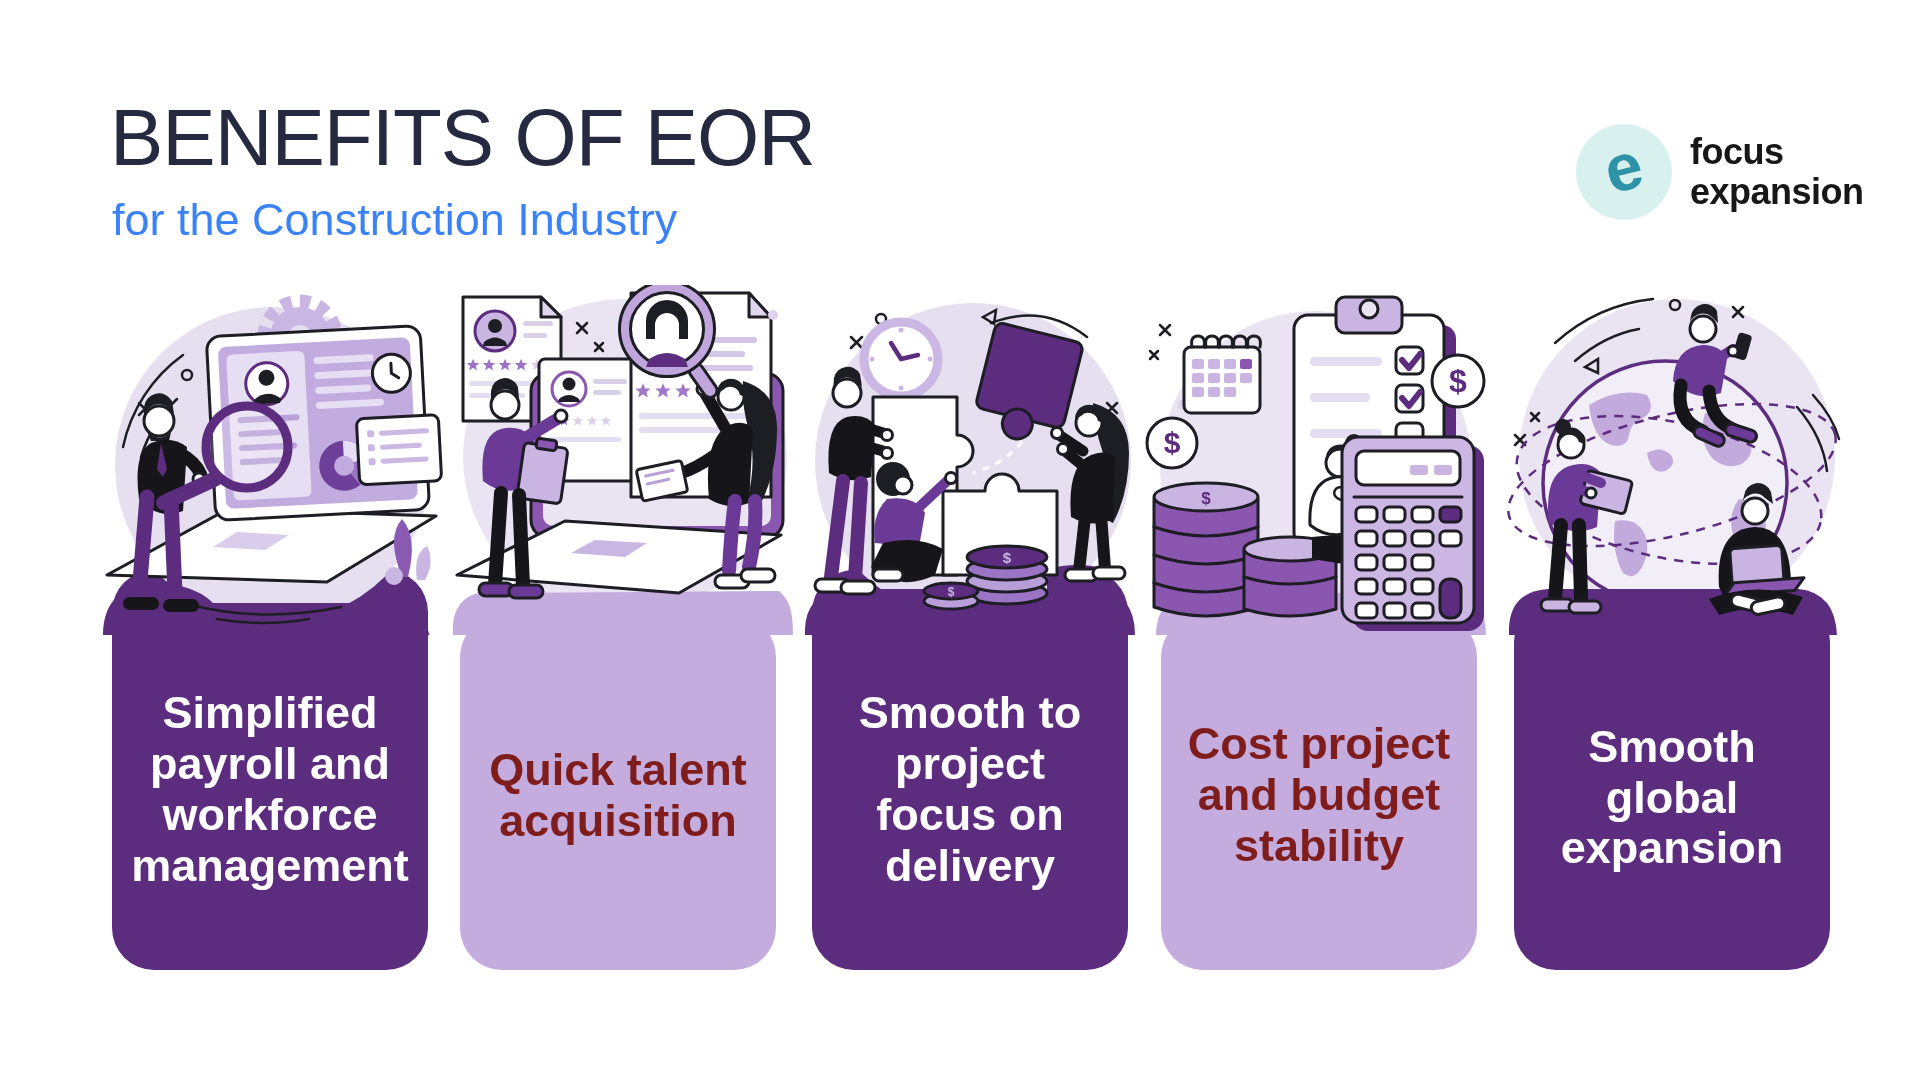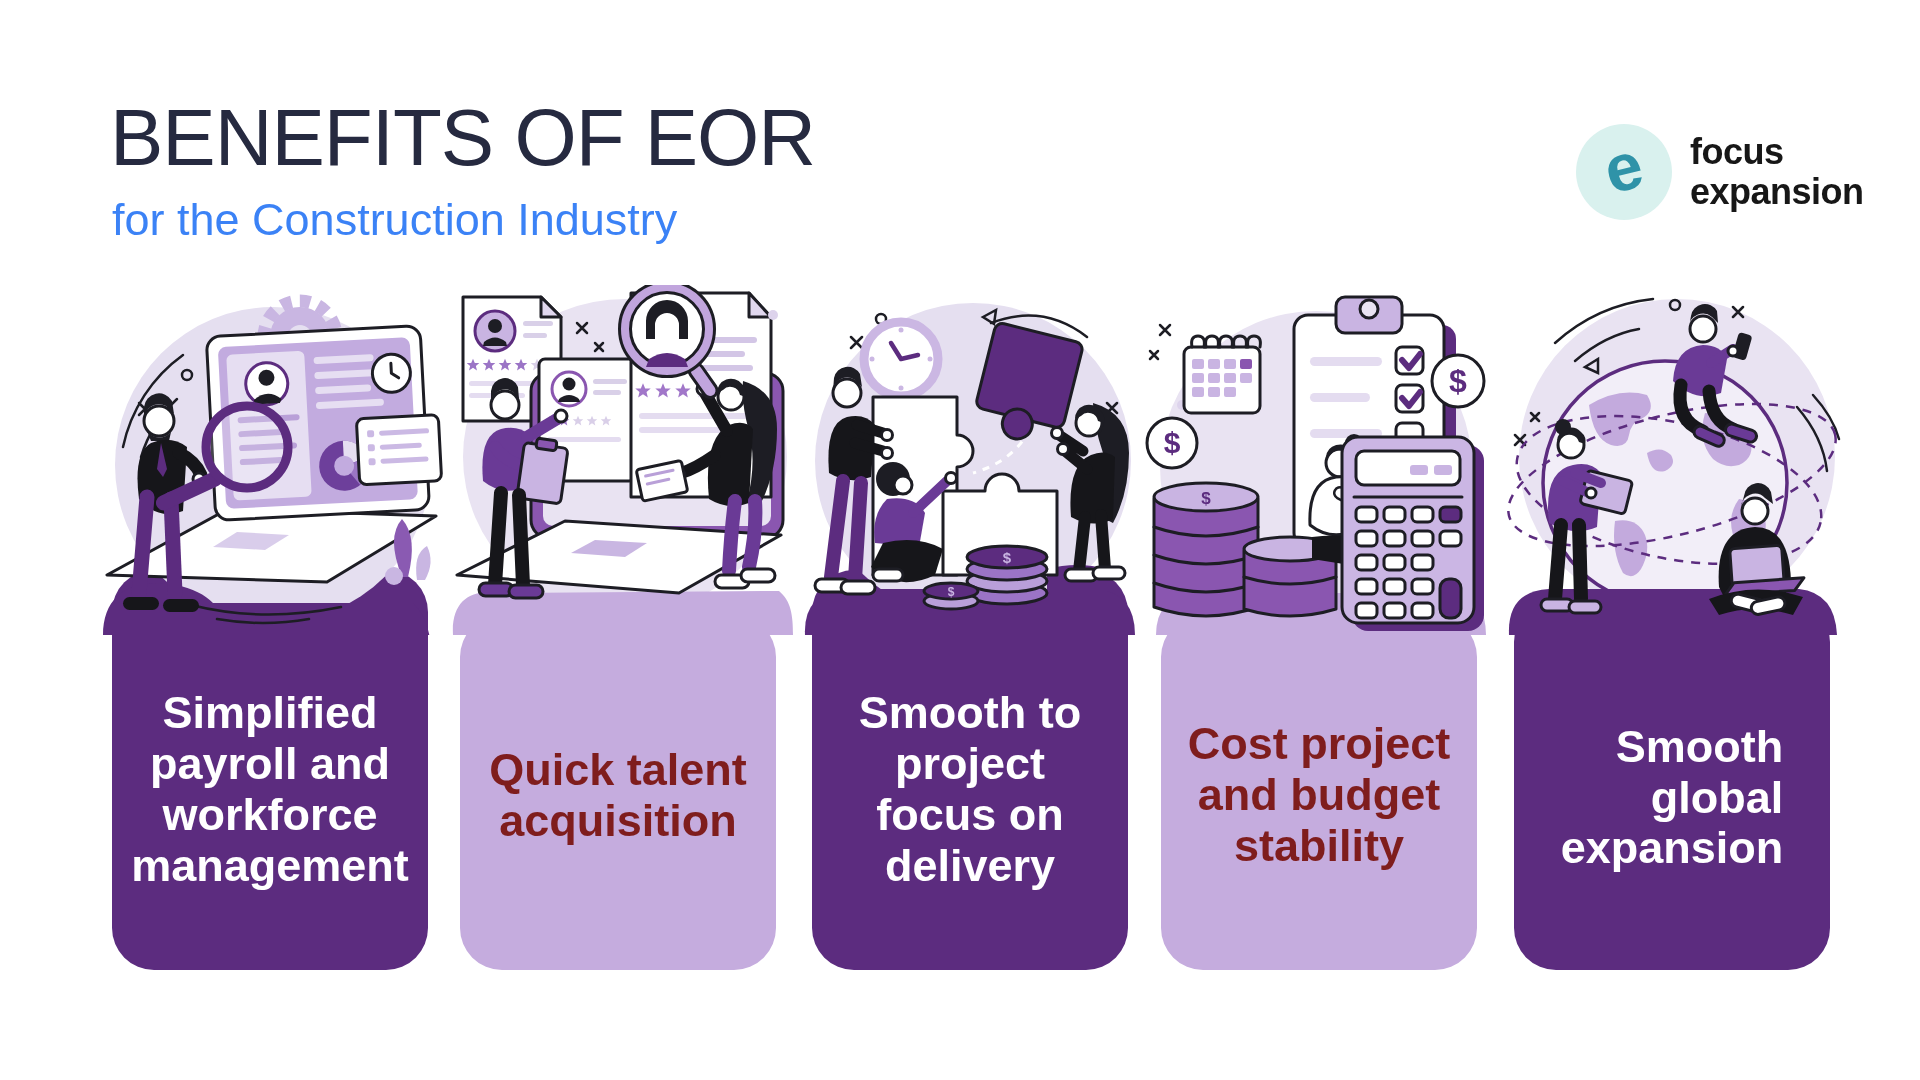--- a/index.html
+++ b/index.html
@@ -15,21 +15,21 @@
   .logo-text{font-size:36px;font-weight:700;color:#171717;line-height:1.1;letter-spacing:-0.5px;}
 
   .col{position:absolute;top:285px;width:316px;height:685px;}
   .c0{left:112px}.c1{left:460px}.c2{left:812px}.c3{left:1161px}.c4{left:1514px}
   .illus{position:absolute;top:0;left:-17px;width:350px;height:350px;z-index:2;}
   .illus svg{display:block;width:350px;height:350px;}
   .card{position:absolute;left:0;width:316px;border-radius:42px;display:flex;align-items:center;justify-content:center;
         text-align:center;z-index:1;box-sizing:border-box;padding-left:8px;padding-right:8px;}
   .card.dark{background:#5c2c7f;color:#ffffff;top:285px;height:400px;padding-top:40px;}
   .card.light{background:#c5acde;color:#7f1d1d;top:330px;height:355px;padding-top:6px;}
-  .c4 .card.dark{top:315px;height:370px;padding-top:26px;text-align:right;}
+  .c4 .card.dark{top:315px;height:370px;padding-top:26px;}
   .card-text{font-size:45px;line-height:1.13;font-weight:700;}
   .card-text span{display:block;}
 
   
   .ln{stroke:#1d1d24;stroke-width:3;stroke-linecap:round;stroke-linejoin:round;}
   .sp{stroke:#1d1d24;stroke-width:2.5;stroke-linecap:round;fill:none;}
   .wd{stroke:#ffffff;stroke-width:3;stroke-dasharray:7 7;fill:none;}
   .pd{stroke:#5c2c7f;stroke-width:2.5;stroke-dasharray:9 8;fill:none;}
 </style>
 </head>

